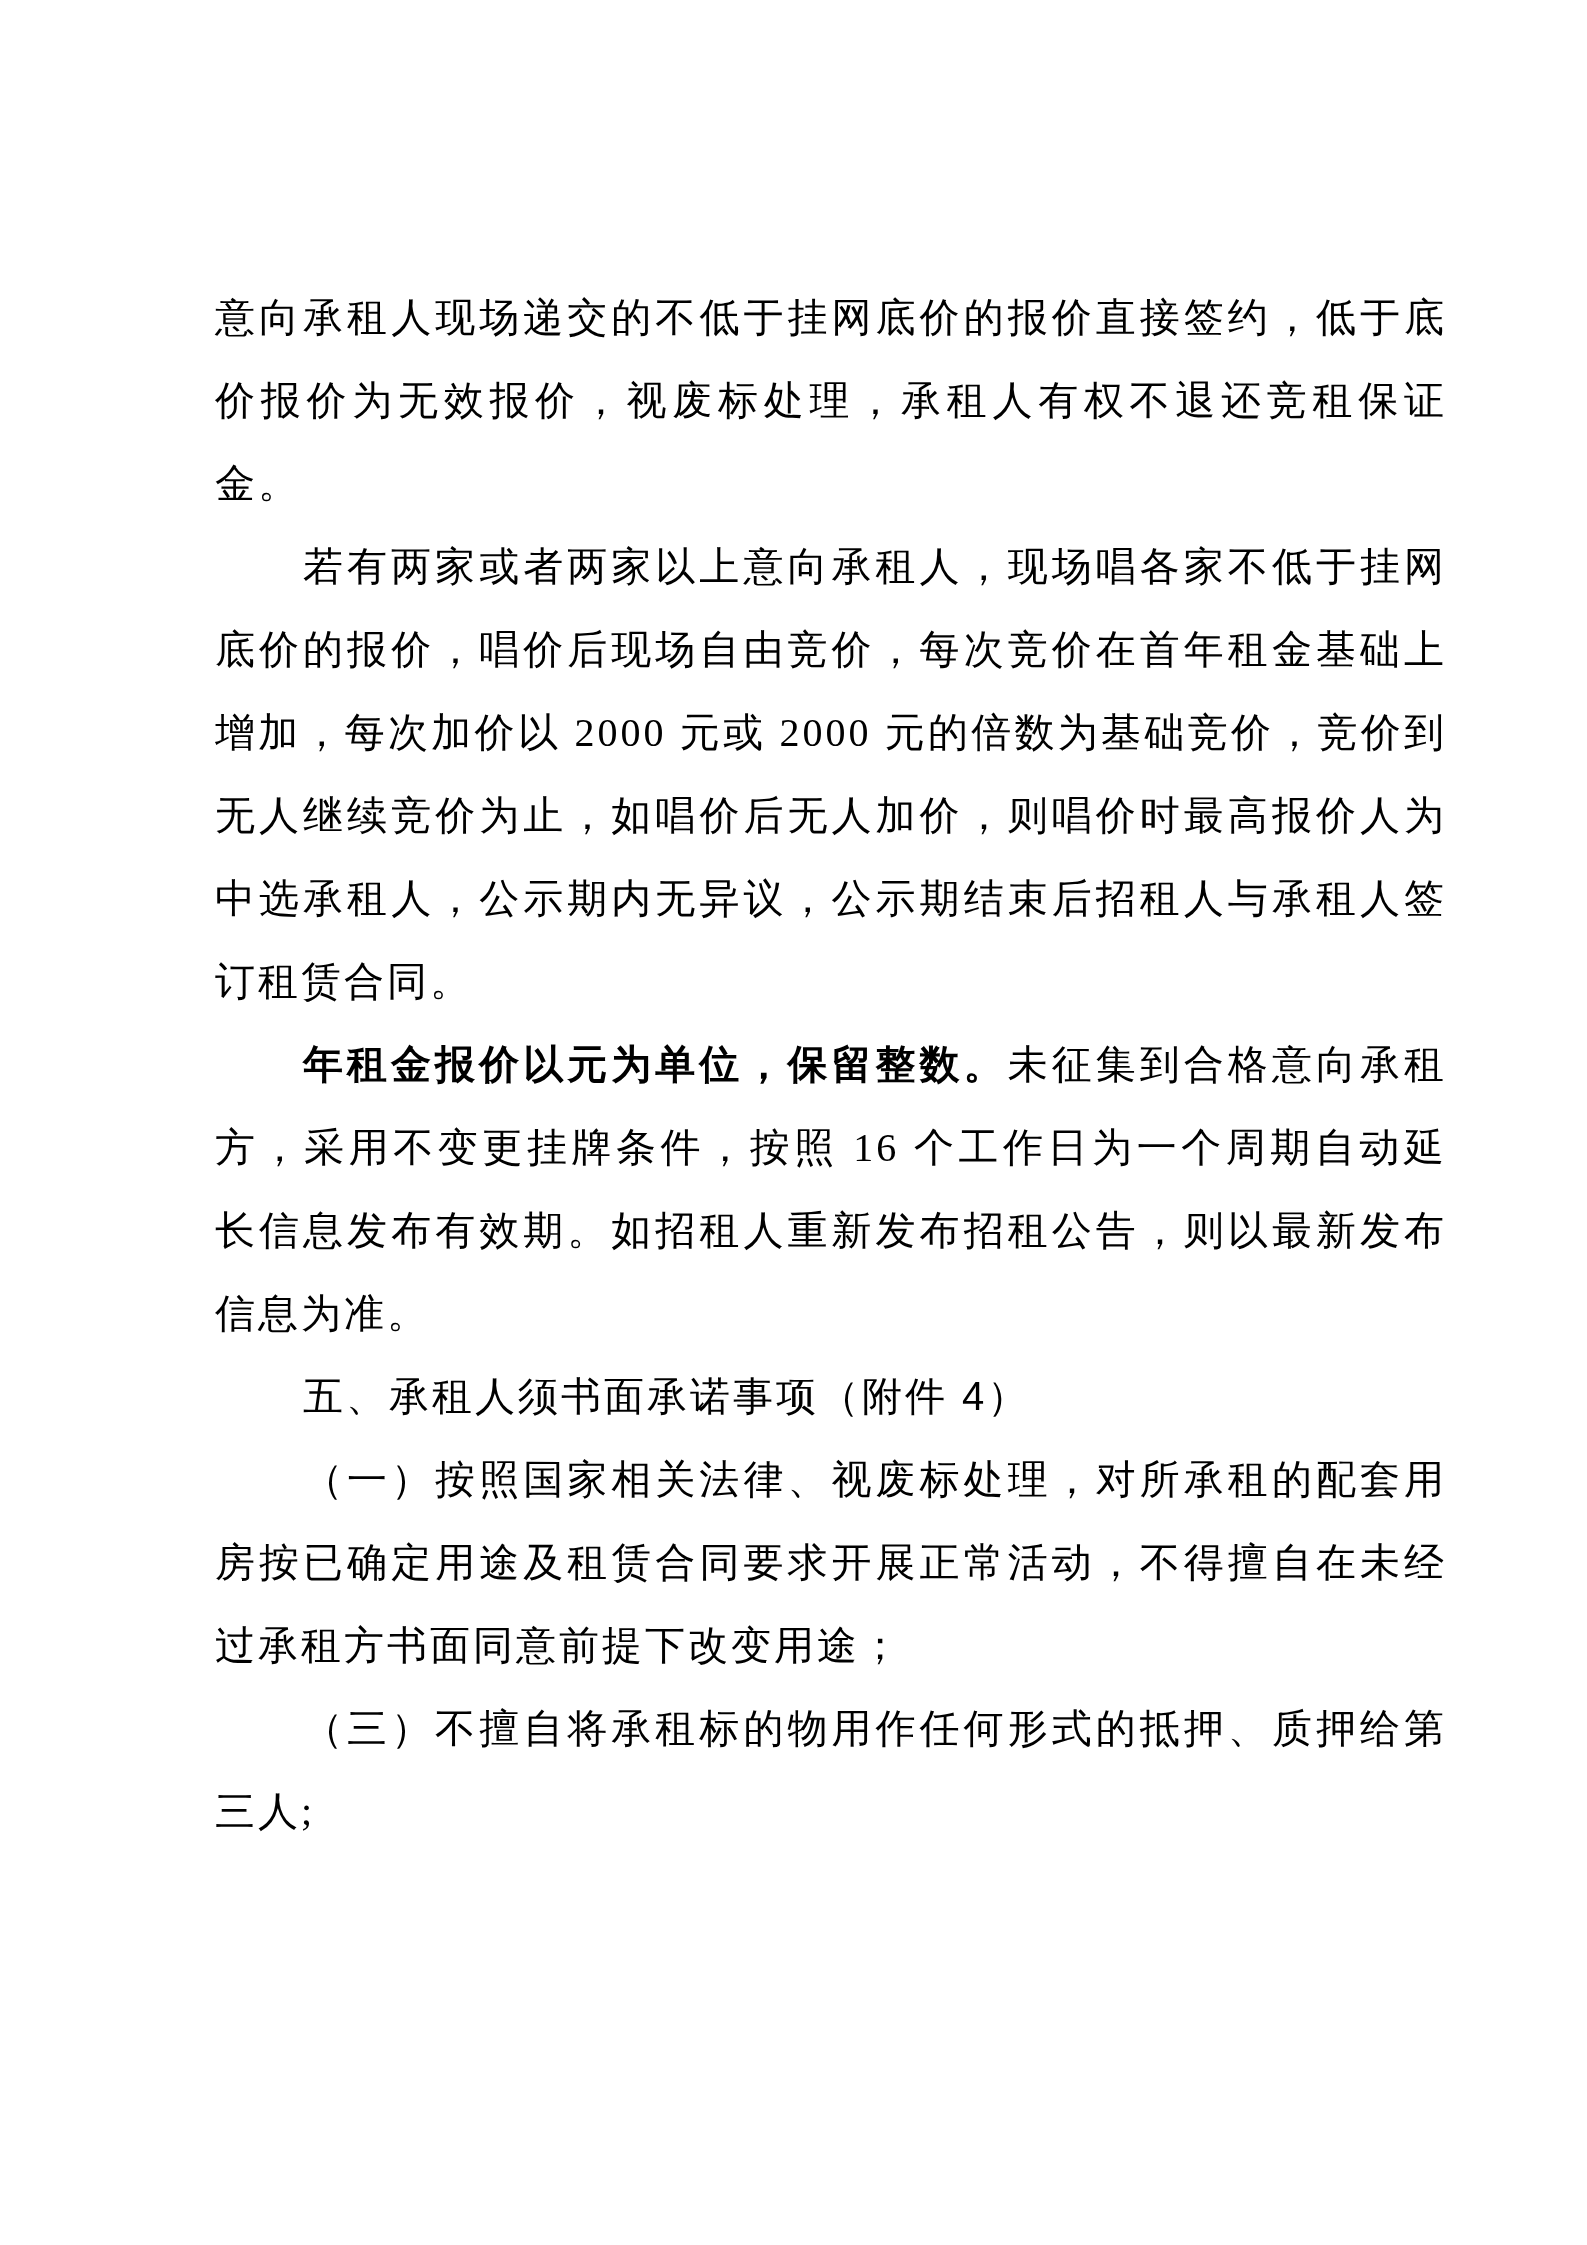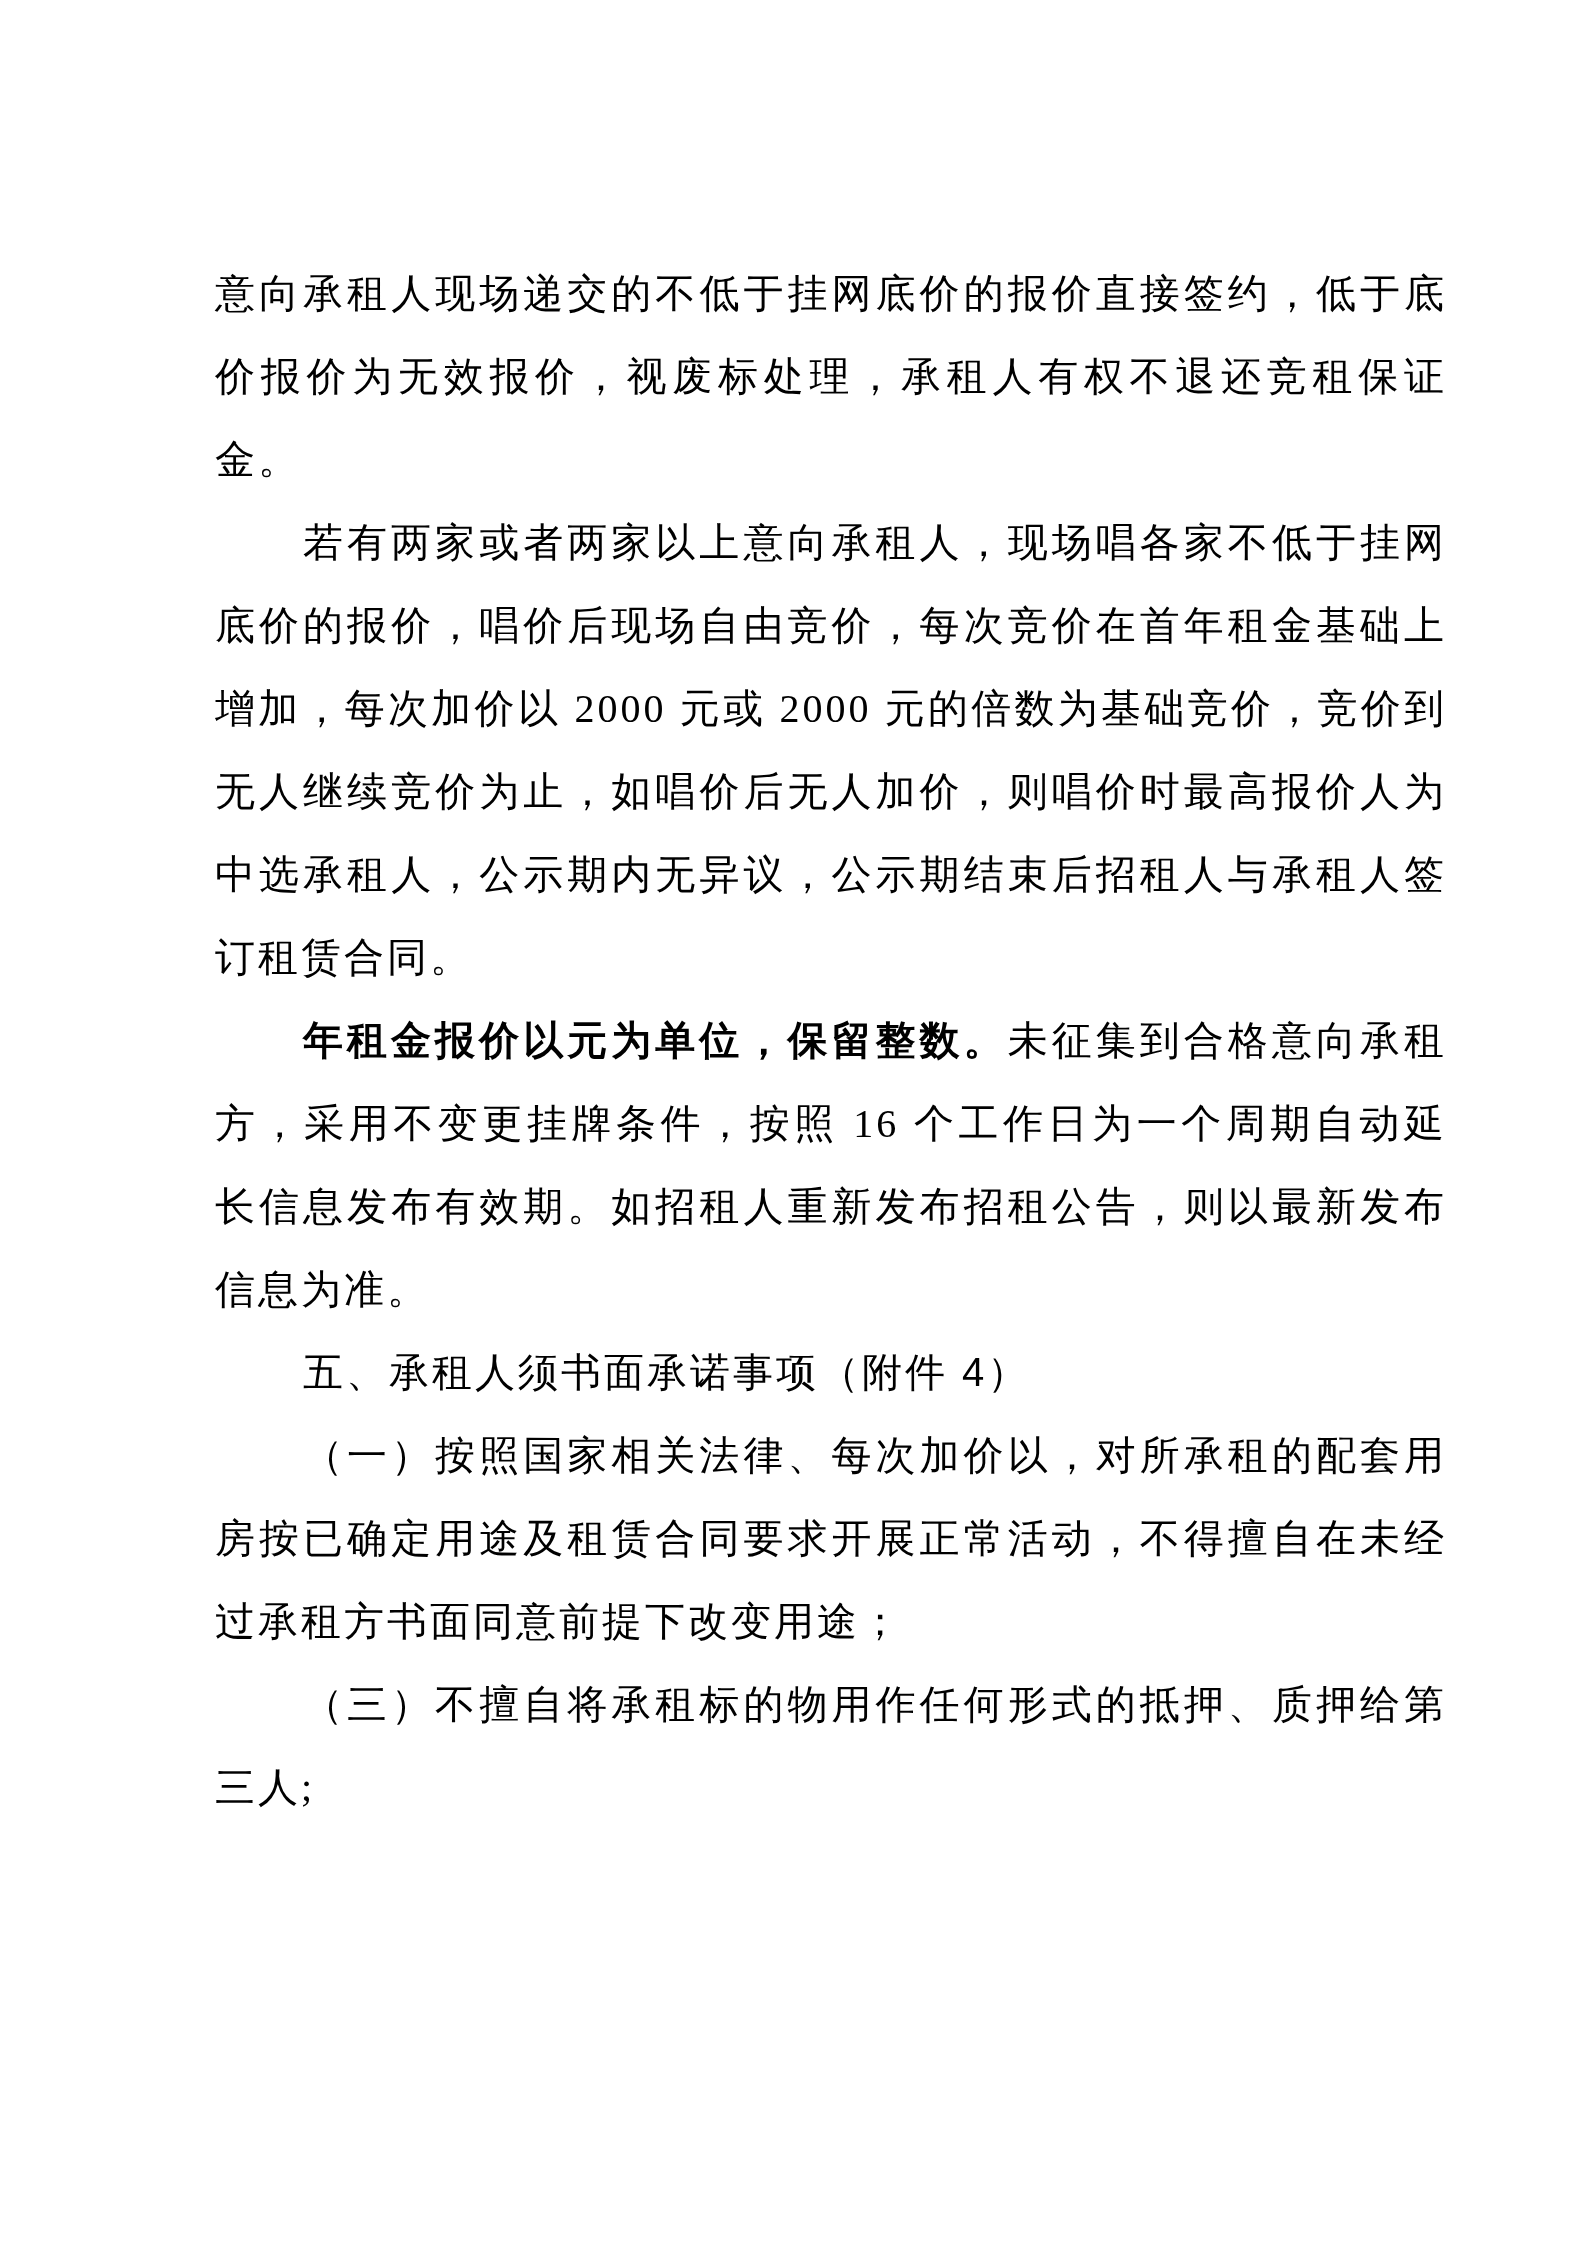--- a/index.html
+++ b/index.html
@@ -18,21 +18,21 @@
   .page {
     position: absolute;
     left: 0; top: 0;
     width: 1587px;
     height: 2245px;
     background: #ffffff;
   }
   .text-block {
     position: absolute;
     left: 215px;
-    top: 252px;
+    top: 276px;
     width: 1232px;
   }
   .text-block p {
     margin: 0;
     font-size: 40px;
     line-height: 83px;
     letter-spacing: 3px;
     text-align: justify;
     text-justify: inter-character;
     word-break: break-all;
@@ -59,19 +59,19 @@
   <div class="text-block">
 
     <p class="body">意向承租人现场递交的不低于挂网底价的报价直接签约，低于底价报价为无效报价，视废标处理，承租人有权不退还竞租保证金。</p>
 
     <p class="body indent">若有两家或者两家以上意向承租人，现场唱各家不低于挂网底价的报价，唱价后现场自由竞价，每次竞价在首年租金基础上增加，每次加价以 2000 元或 2000 元的倍数为基础竞价，竞价到无人继续竞价为止，如唱价后无人加价，则唱价时最高报价人为中选承租人，公示期内无异议，公示期结束后招租人与承租人签订租赁合同。</p>
 
     <p class="body indent"><span class="bold-lead">年租金报价以元为单位，保留整数。</span><span>未征集到合格意向承租方，采用不变更挂牌条件，按照 16 个工作日为一个周期自动延长信息发布有效期。如招租人重新发布招租公告，则以最新发布信息为准。</span></p>
 
     <p class="heading indent">五、承租人须书面承诺事项（附件 4）</p>
 
-    <p class="body indent">（一）按照国家相关法律、每次加价以，对所承租的配套用房按已确定用途及租赁合同要求开展正常活动，不得擅自在未经过承租方书面同意前提下改变用途；</p>
+    <p class="body indent">（一）按照国家相关法律、视废标处理，对所承租的配套用房按已确定用途及租赁合同要求开展正常活动，不得擅自在未经过承租方书面同意前提下改变用途；</p>
 
 
     <p class="body indent">（三）不擅自将承租标的物用作任何形式的抵押、质押给第三人;</p>
 
   </div>
 </div>
 
 </body></html>

